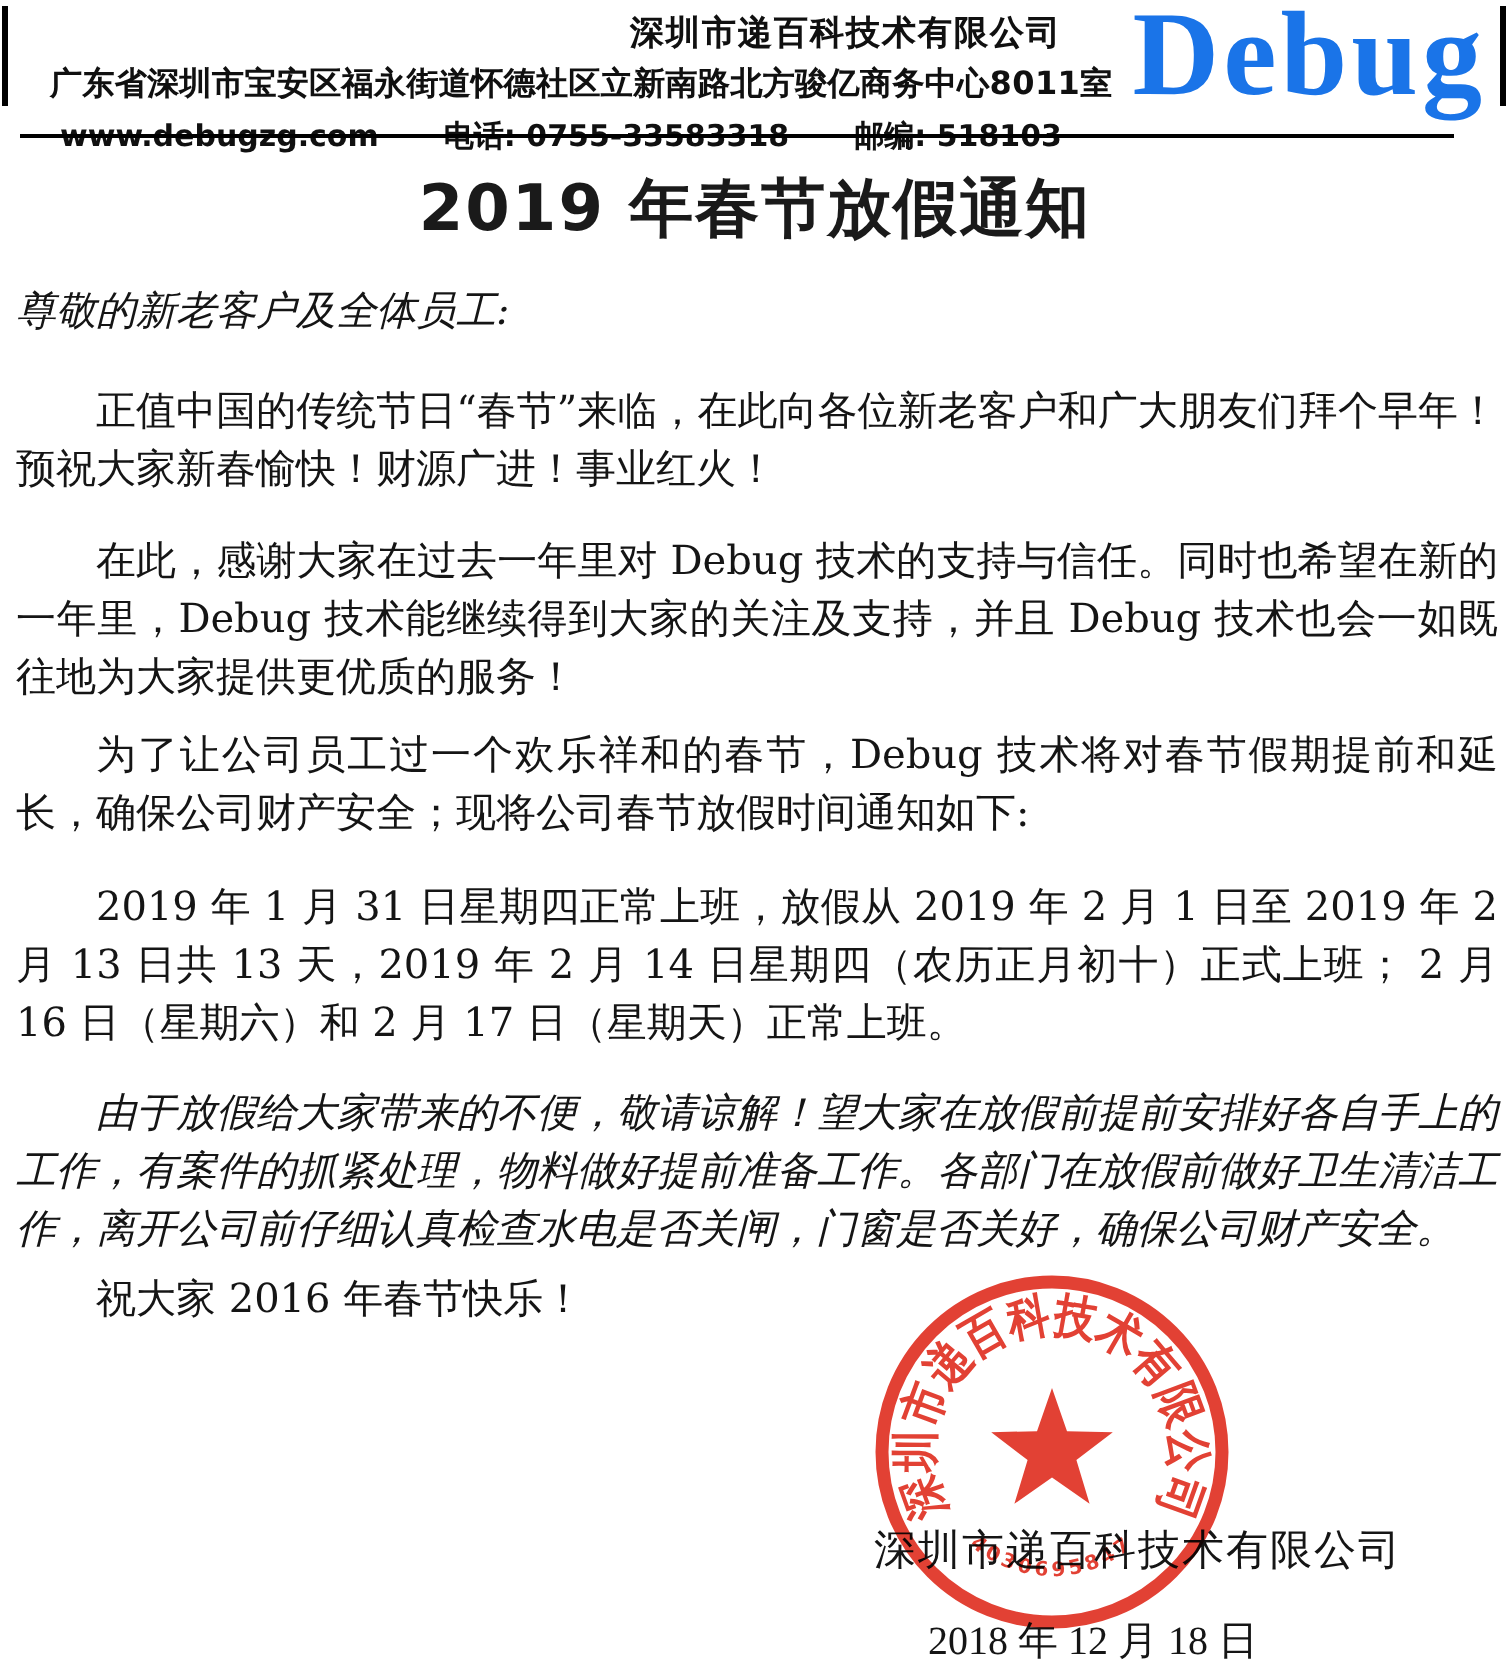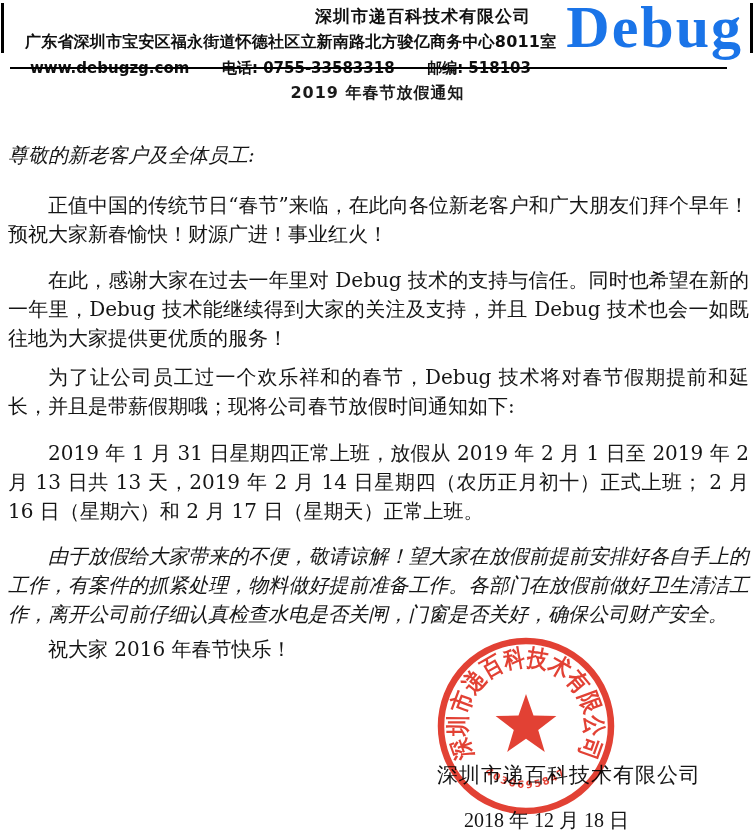--- a/index.html
+++ b/index.html
@@ -24,21 +24,21 @@
     font-family:"Liberation Serif","DejaVu Serif",serif;
     font-size:60px; line-height:62px; letter-spacing:2px;
     color:#1a74e8; font-weight:bold;
   }
   .header-rule { position:absolute; left:10px; top:67px; width:717px; border-top:2px solid #000; }
   .edge-mark { position:absolute; background:#000; width:3px; height:50px; top:3px; }
   .edge-left { left:1px; } .edge-right { left:750px; }
   
   .doc-title {
     position:absolute; left:0; top:83px; width:100%; text-align:center;
-    font-size:16px; font-weight:bold; letter-spacing:1px;
+    font-size:32px; font-weight:bold; letter-spacing:1px;
   }
   
   .doc-body {
     position:absolute; left:8px; top:141px; width:741px;
     font-family:"DejaVu Serif","DejaVu Sans",serif;
     font-size:20px; line-height:29px; text-align:justify; color:#151515;
   }
   .salutation { margin-bottom:21px;font-style:italic; }
   .doc-body p { text-indent:2em; }
   .doc-body p:nth-of-type(1){ margin-bottom:17px; }
@@ -81,21 +81,21 @@
 </div>
 <div class="logo" style="color: rgb(26, 116, 232);">Debug</div>
 <div class="header-rule"></div>
 
 <div class="doc-title">2019 年春节放假通知</div>
 
 <div class="doc-body">
   <div class="salutation">尊敬的新老客户及全体员工:</div>
   <p>正值中国的传统节日“春节”来临，在此向各位新老客户和广大朋友们拜个早年！预祝大家新春愉快！财源广进！事业红火！</p>
   <p>在此，感谢大家在过去一年里对 Debug 技术的支持与信任。同时也希望在新的一年里，Debug 技术能继续得到大家的关注及支持，并且 Debug 技术也会一如既往地为大家提供更优质的服务！</p>
-  <p>为了让公司员工过一个欢乐祥和的春节，Debug 技术将对春节假期提前和延长，并且是带薪假期哦；现将公司春节放假时间通知如下:</p>
+  <p>为了让公司员工过一个欢乐祥和的春节，Debug 技术将对春节假期提前和延长，确保公司财产安全；现将公司春节放假时间通知如下:</p>
   <p>2019 年 1 月 31 日星期四正常上班，放假从 2019 年 2 月 1 日至 2019 年 2 月 13 日共 13 天，2019 年 2 月 14 日星期四（农历正月初十）正式上班； 2 月 16 日（星期六）和 2 月 17 日（星期天）正常上班。</p>
   <p>由于放假给大家带来的不便，敬请谅解！望大家在放假前提前安排好各自手上的工作，有案件的抓紧处理，物料做好提前准备工作。各部门在放假前做好卫生清洁工作，离开公司前仔细认真检查水电是否关闸，门窗是否关好，确保公司财产安全。</p>
   <p>祝大家 2016 年春节快乐！</p>
 </div>
 
 <div class="signature">深圳市递百科技术有限公司</div>
 <div class="doc-date">2018 年 12 月 18 日</div>
 
 <div class="stamp">
   <svg viewBox="0 0 180 180" xmlns="http://www.w3.org/2000/svg">

